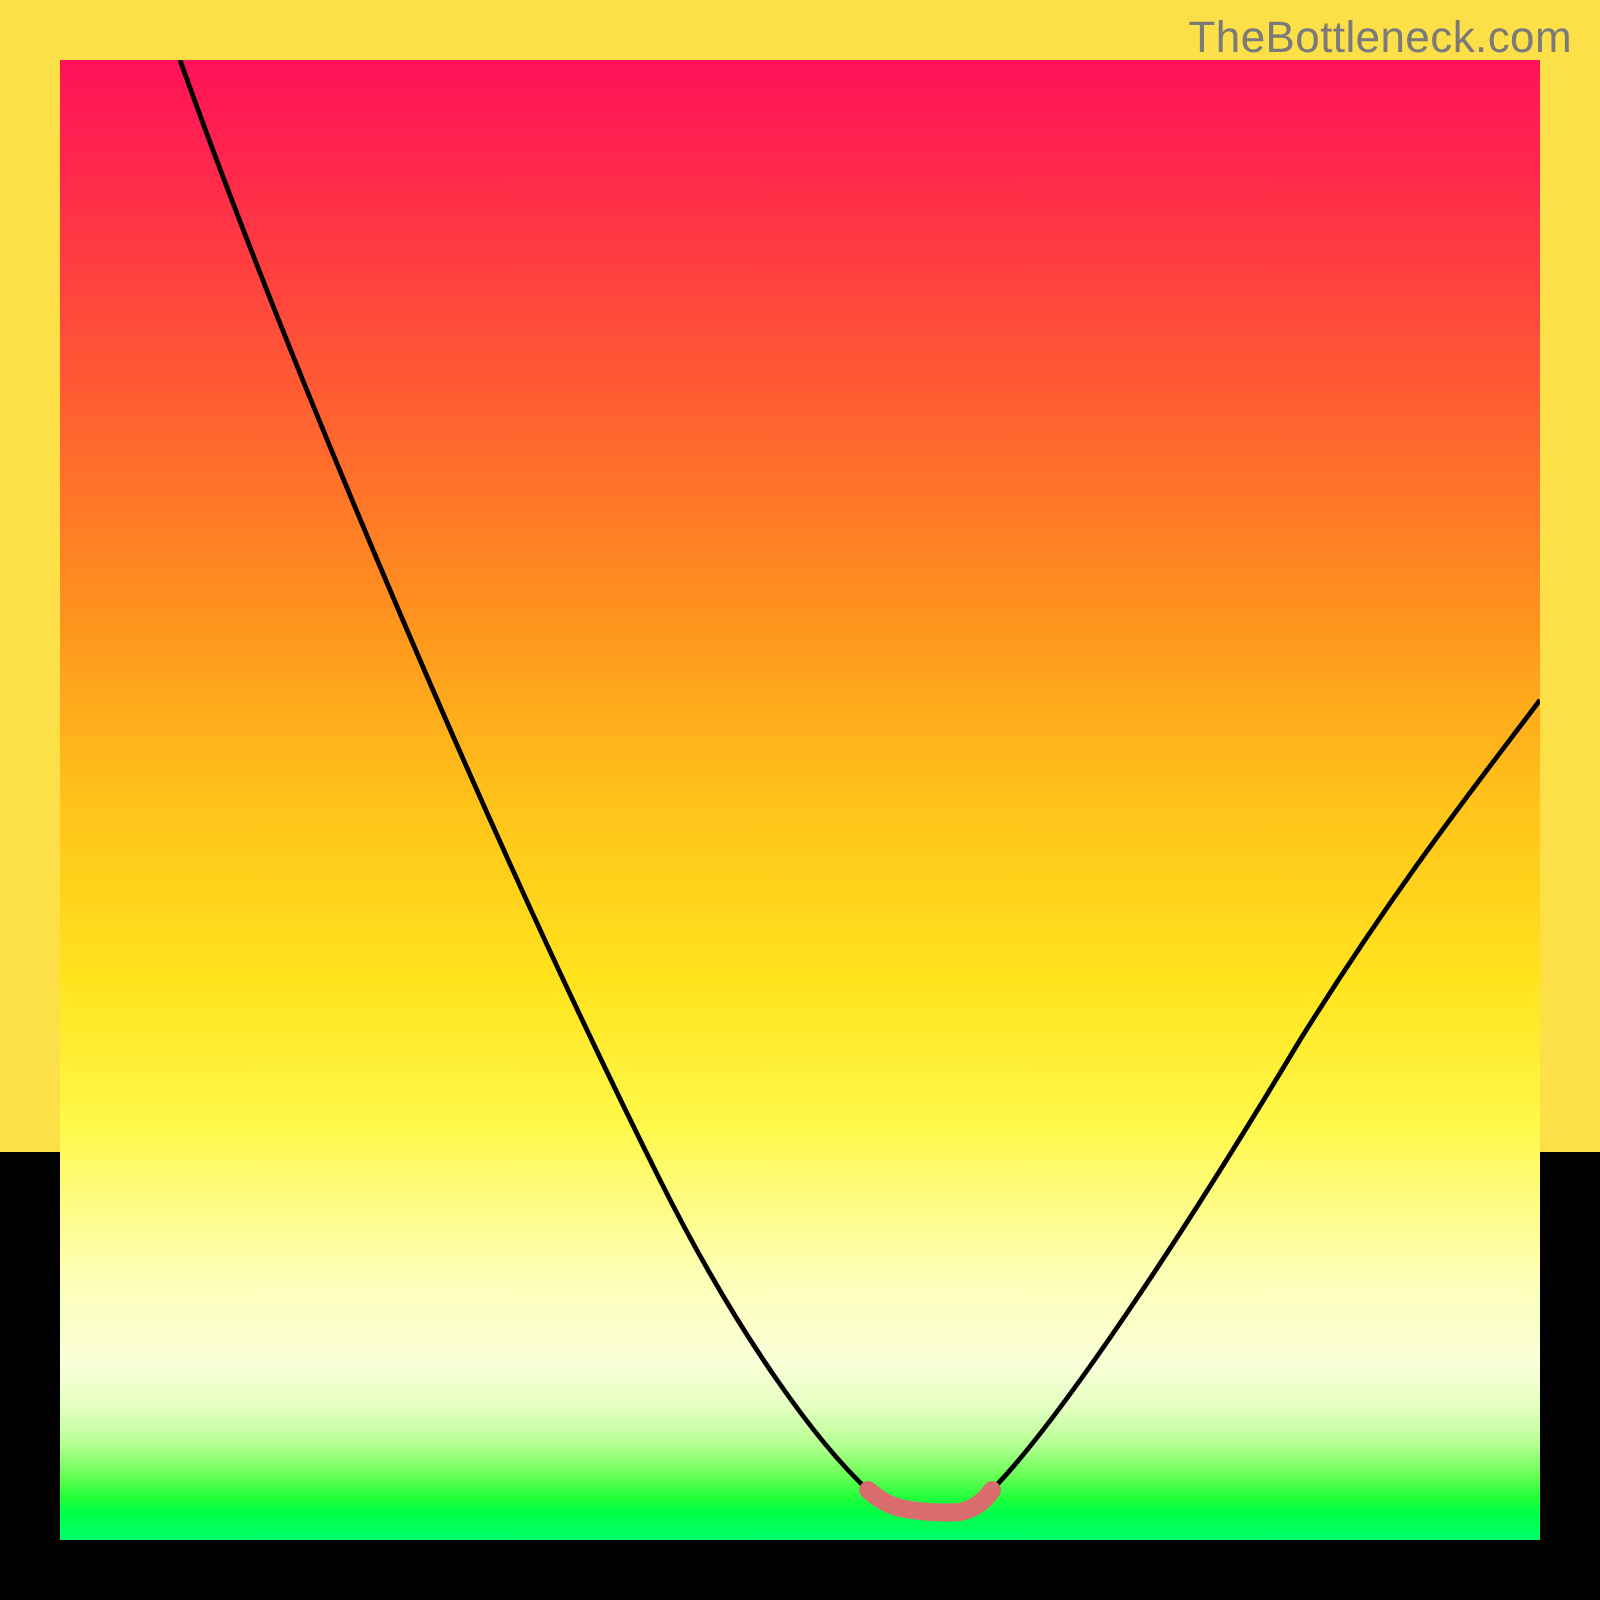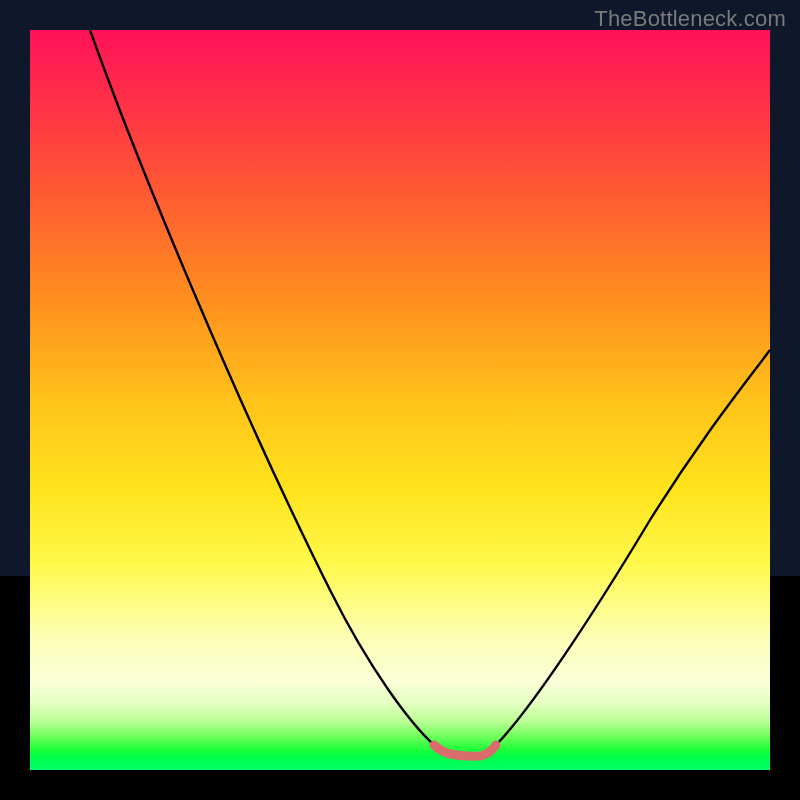--- a/index.html
+++ b/index.html
@@ -10,21 +10,21 @@
     background: #000;
     overflow: hidden;
     font-family: Arial, Helvetica, sans-serif;
   }
   .frame {
     position: absolute;
     left: 0;
     top: 0;
     width: 800px;
     height: 576px;
-    background: #0f172a;
+    background: #fde047;
   }
   .plot {
     position: absolute;
     left: 30px;
     top: 30px;
     width: 740px;
     height: 740px;
     overflow: hidden;
   }
   .gradient {

